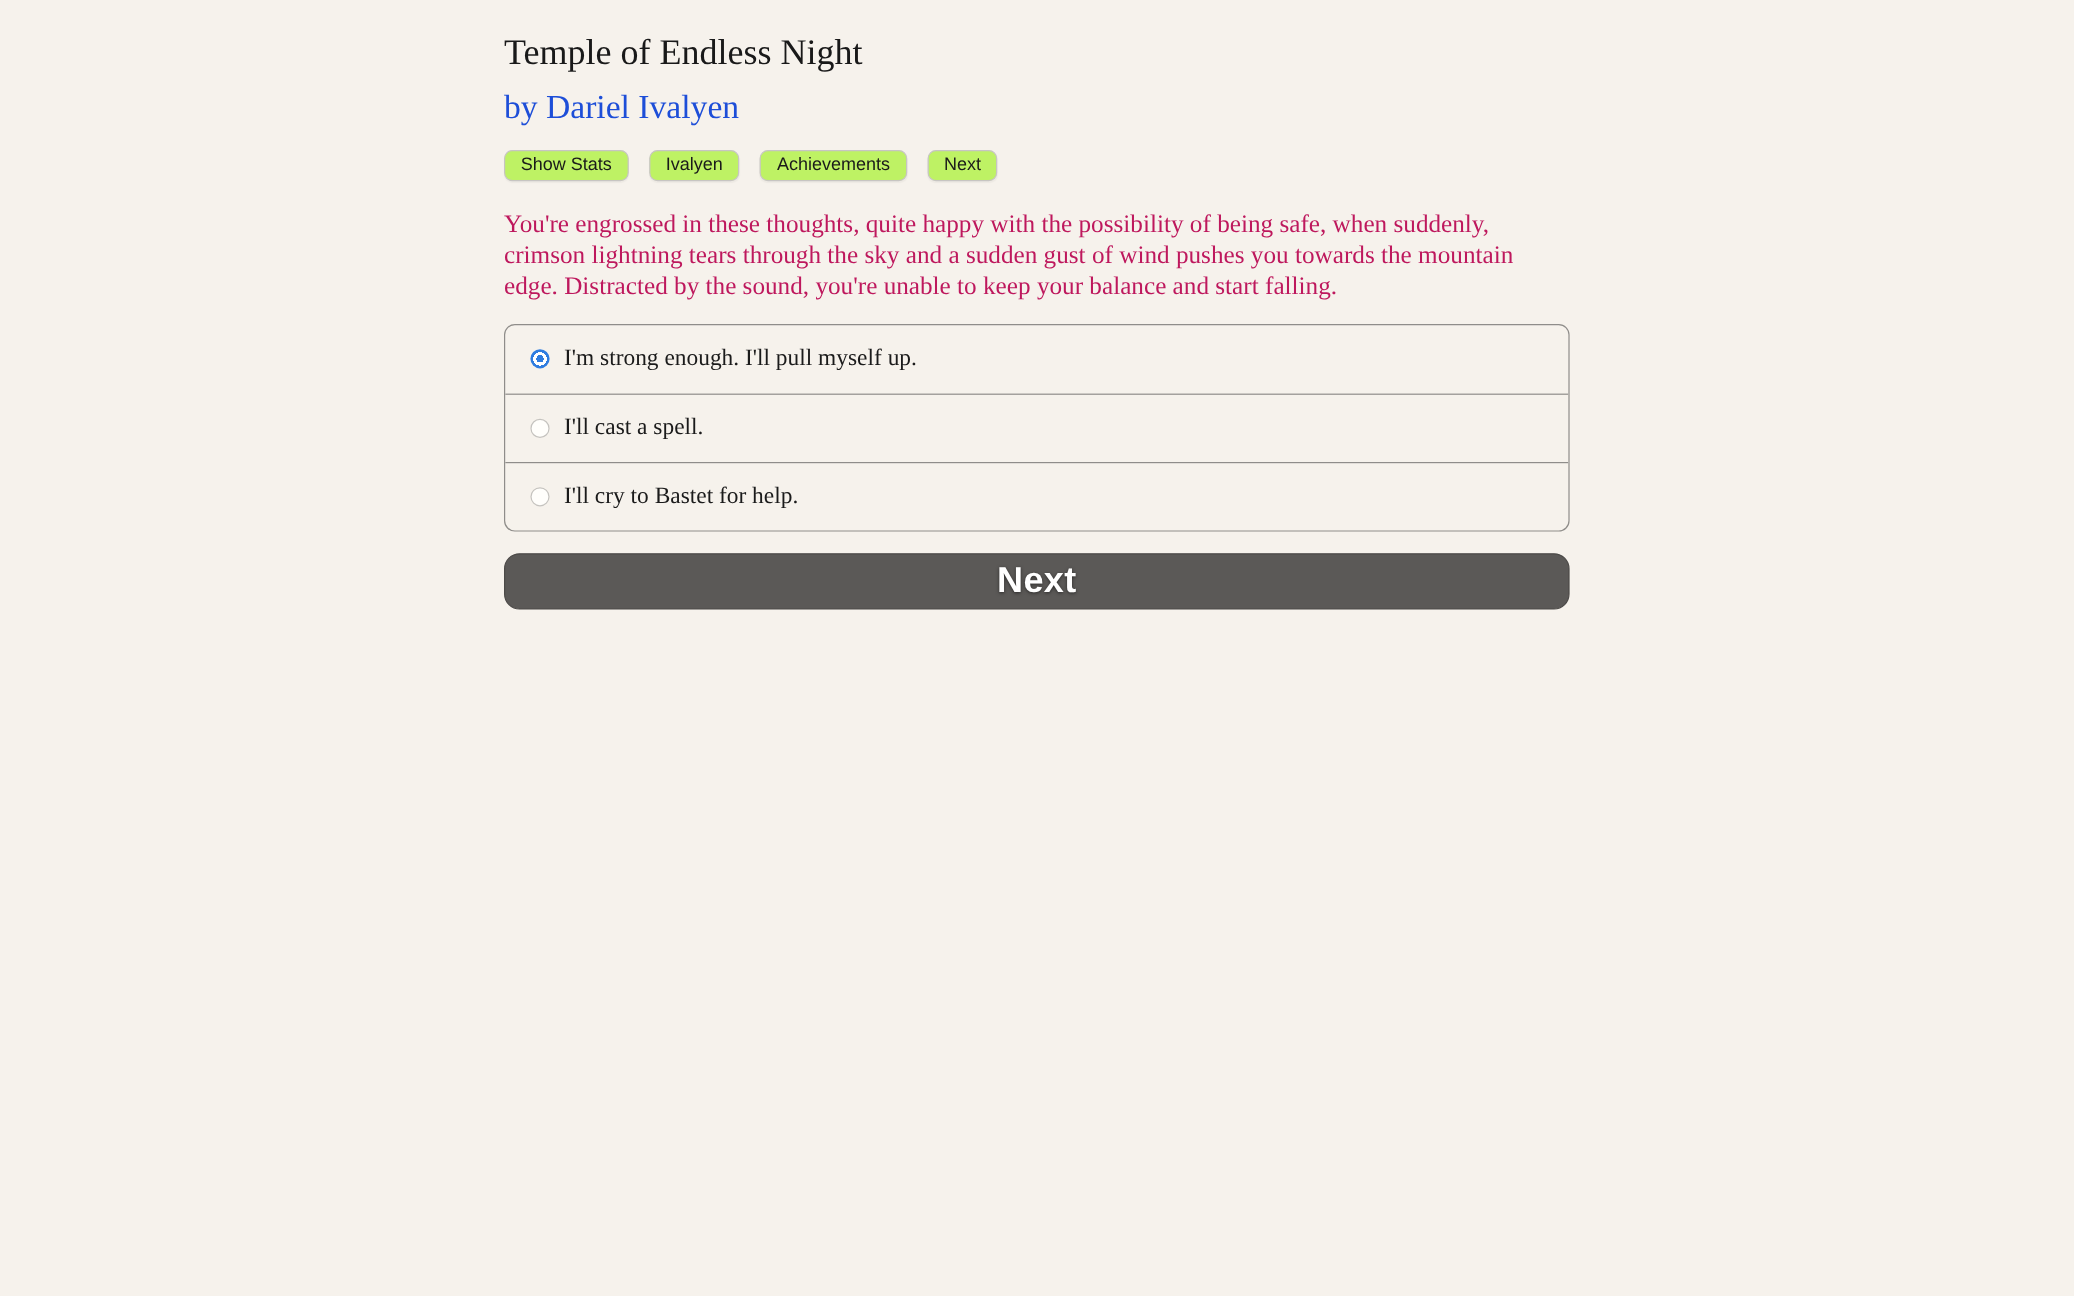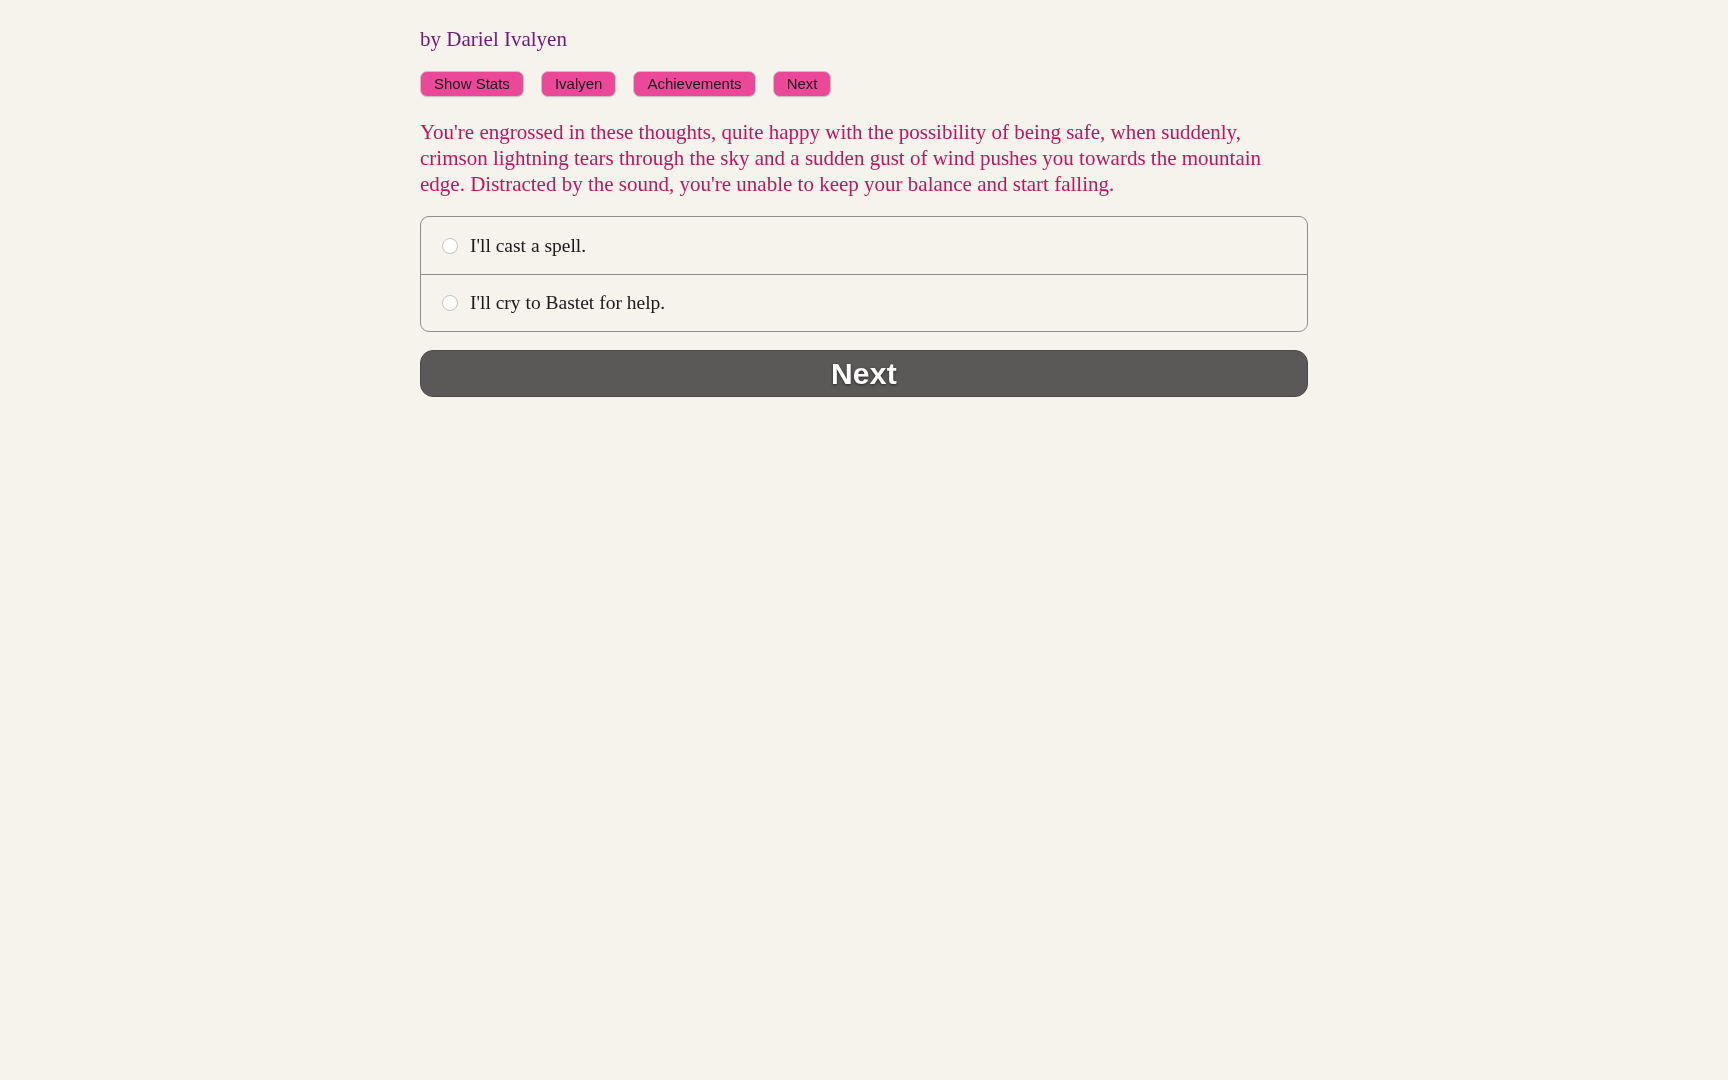--- a/index.html
+++ b/index.html
@@ -17,34 +17,34 @@
     padding-top: 27px;
   }
   .game-title {
     font-size: 30px;
     font-weight: normal;
     line-height: 1.15;
     margin-bottom: 12px;
     color: #191919;
   }
   .byline {
-    font-size: 21px;
+    font-size: 28px;
     margin-bottom: 19px;
-    color: #701a75;
+    color: #1d4ed8;
   }
   .toolbar {
     display: flex;
     gap: 17px;
     margin-bottom: 22px;
   }
   .toolbar button {
     font-family: "Liberation Sans", sans-serif;
     font-size: 15px;
     color: #1a1a1a;
-    background: #ec4899;
+    background: #bef264;
     border: 1px solid #c7c5c2;
     border-radius: 7px;
     height: 26px;
     padding: 0 13px;
     line-height: 24px;
     cursor: pointer;
     box-shadow: 0 1px 1px rgba(0,0,0,0.04);
   }
   .story-paragraph {
     font-size: 21px;
@@ -104,34 +104,39 @@
     letter-spacing: 0.3px;
     text-shadow: 0 1px 3px rgba(0,0,0,0.55);
     cursor: pointer;
   }
 </style>
 </head>
 <body>
 
 <div class="page">
 
+  <h1 class="game-title">Temple of Endless Night</h1>
 
   <div class="byline">by Dariel Ivalyen</div>
 
   <div class="toolbar">
     <button class="toolbar-btn">Show Stats</button>
     <button class="toolbar-btn">Ivalyen</button>
     <button class="toolbar-btn">Achievements</button>
     <button class="toolbar-btn">Next</button>
   </div>
 
   <p class="story-paragraph">You're engrossed in these thoughts, quite happy with the possibility of being safe, when suddenly, crimson lightning tears through the sky and a sudden gust of wind pushes you towards the mountain edge. Distracted by the sound, you're unable to keep your balance and start falling.</p>
 
   <div class="choices" role="radiogroup">
 
+    <div class="choice-row">
+      <span class="radio" role="radio" aria-checked="true"></span>
+      <span class="choice-label">I'm strong enough. I'll pull myself up.</span>
+    </div>
 
     <div class="choice-row">
       <span class="radio" role="radio" aria-checked="false"></span>
       <span class="choice-label">I'll cast a spell.</span>
     </div>
 
     <div class="choice-row">
       <span class="radio" role="radio" aria-checked="false"></span>
       <span class="choice-label">I'll cry to Bastet for help.</span>
     </div>

